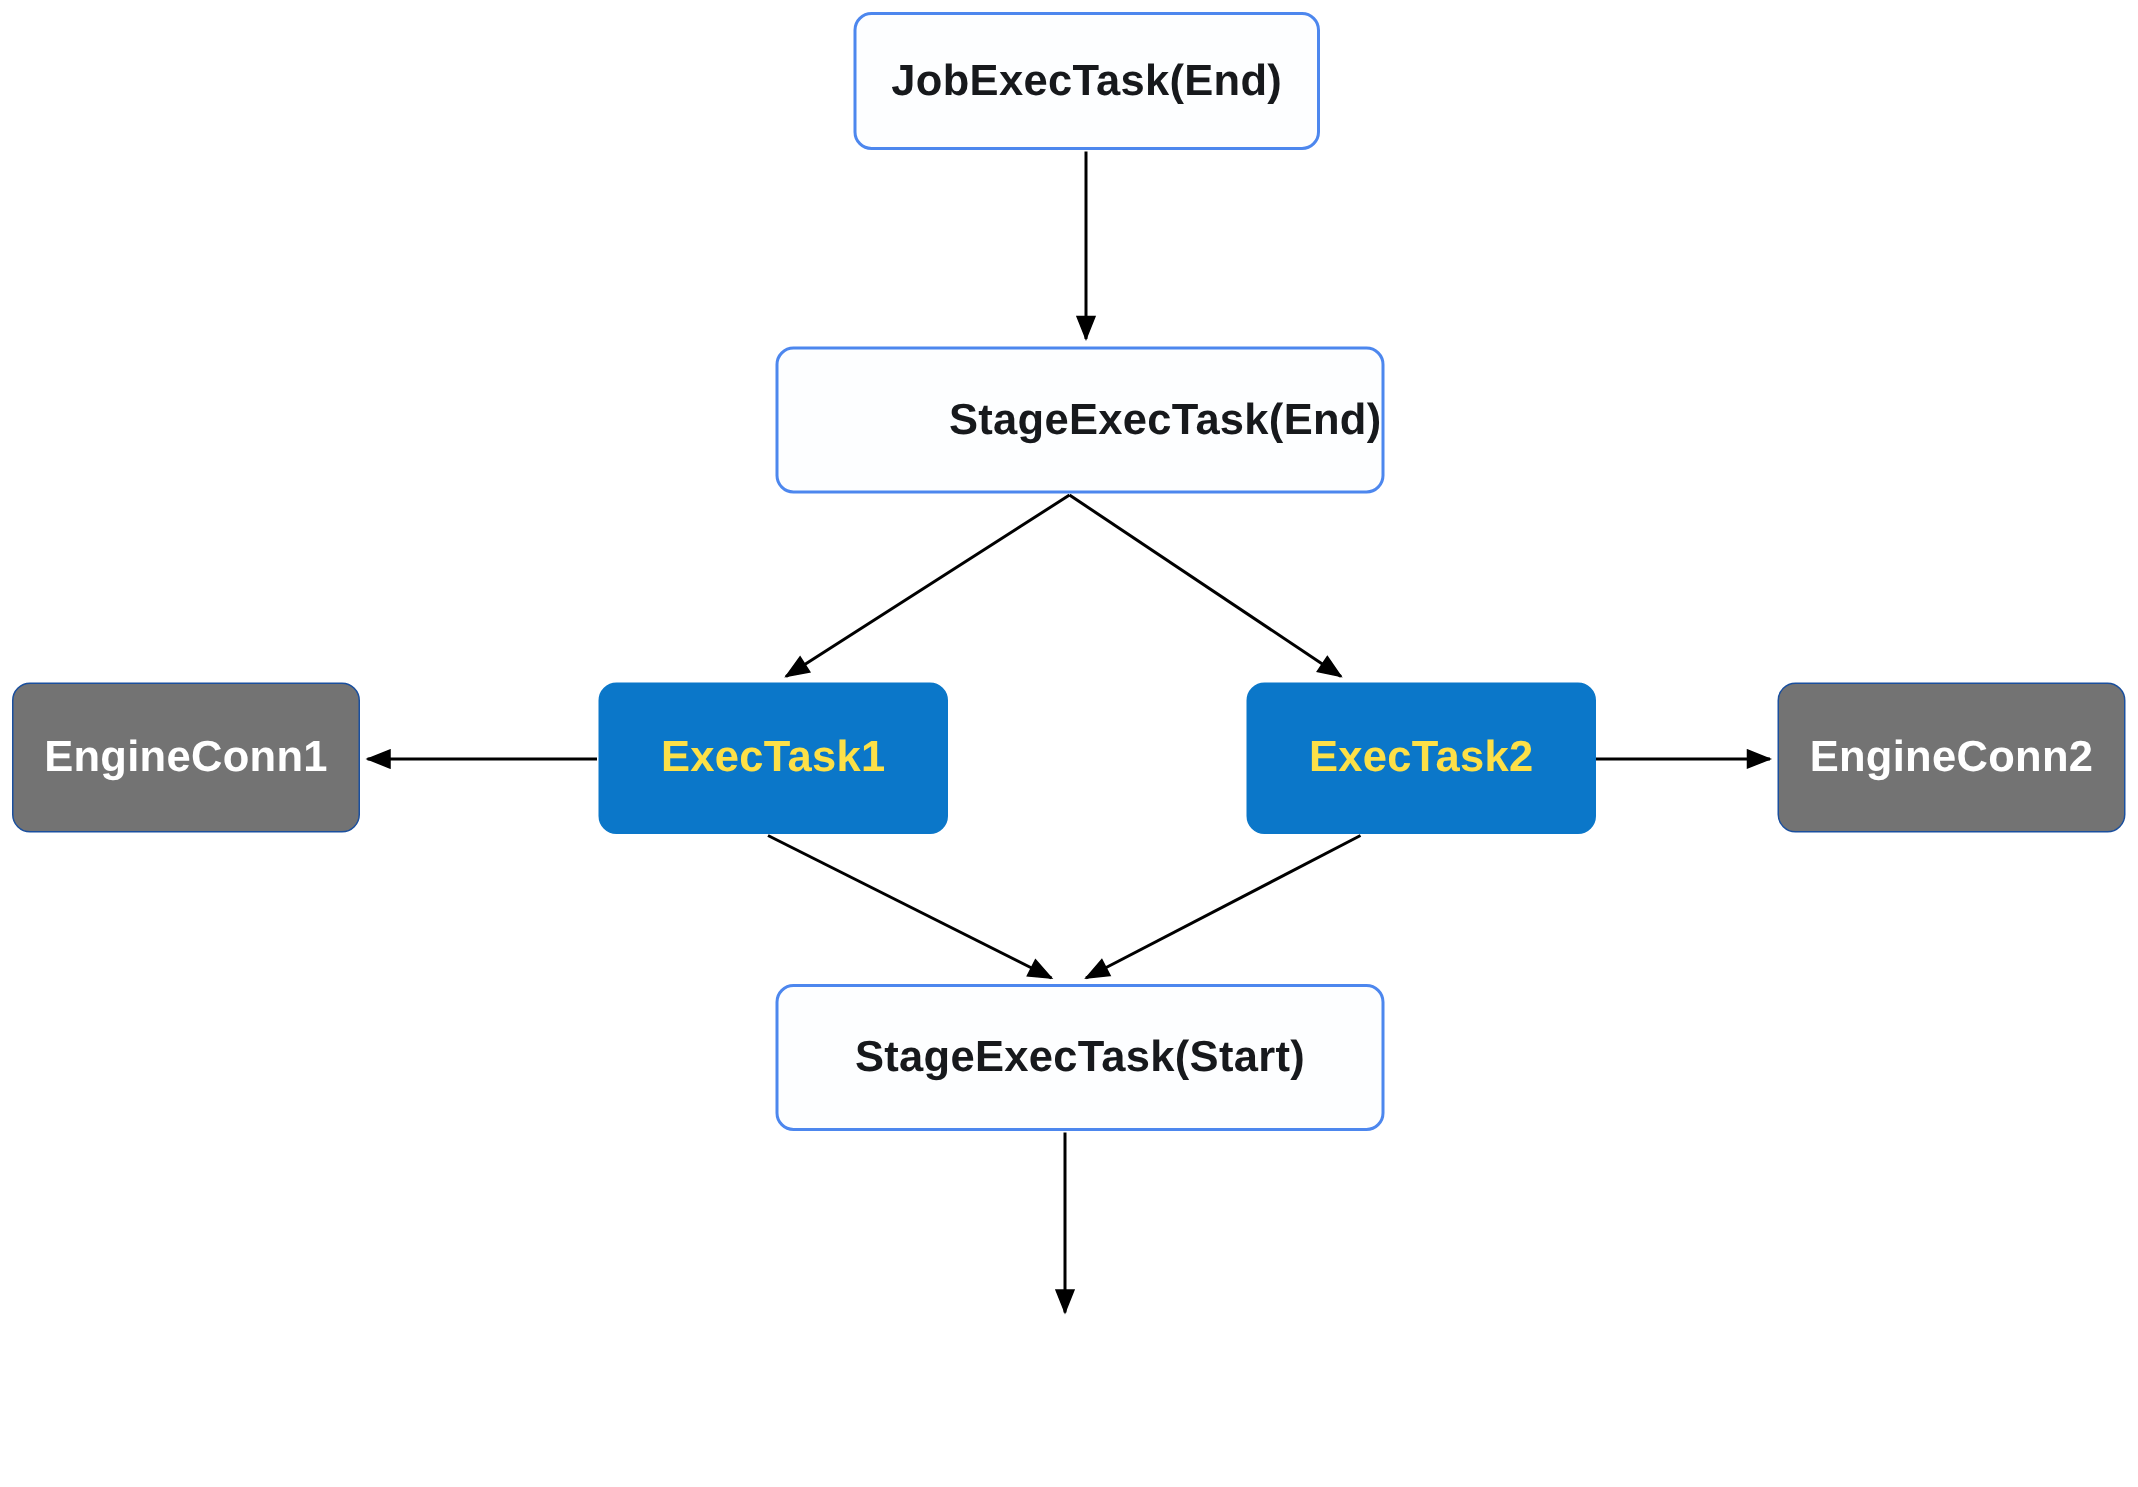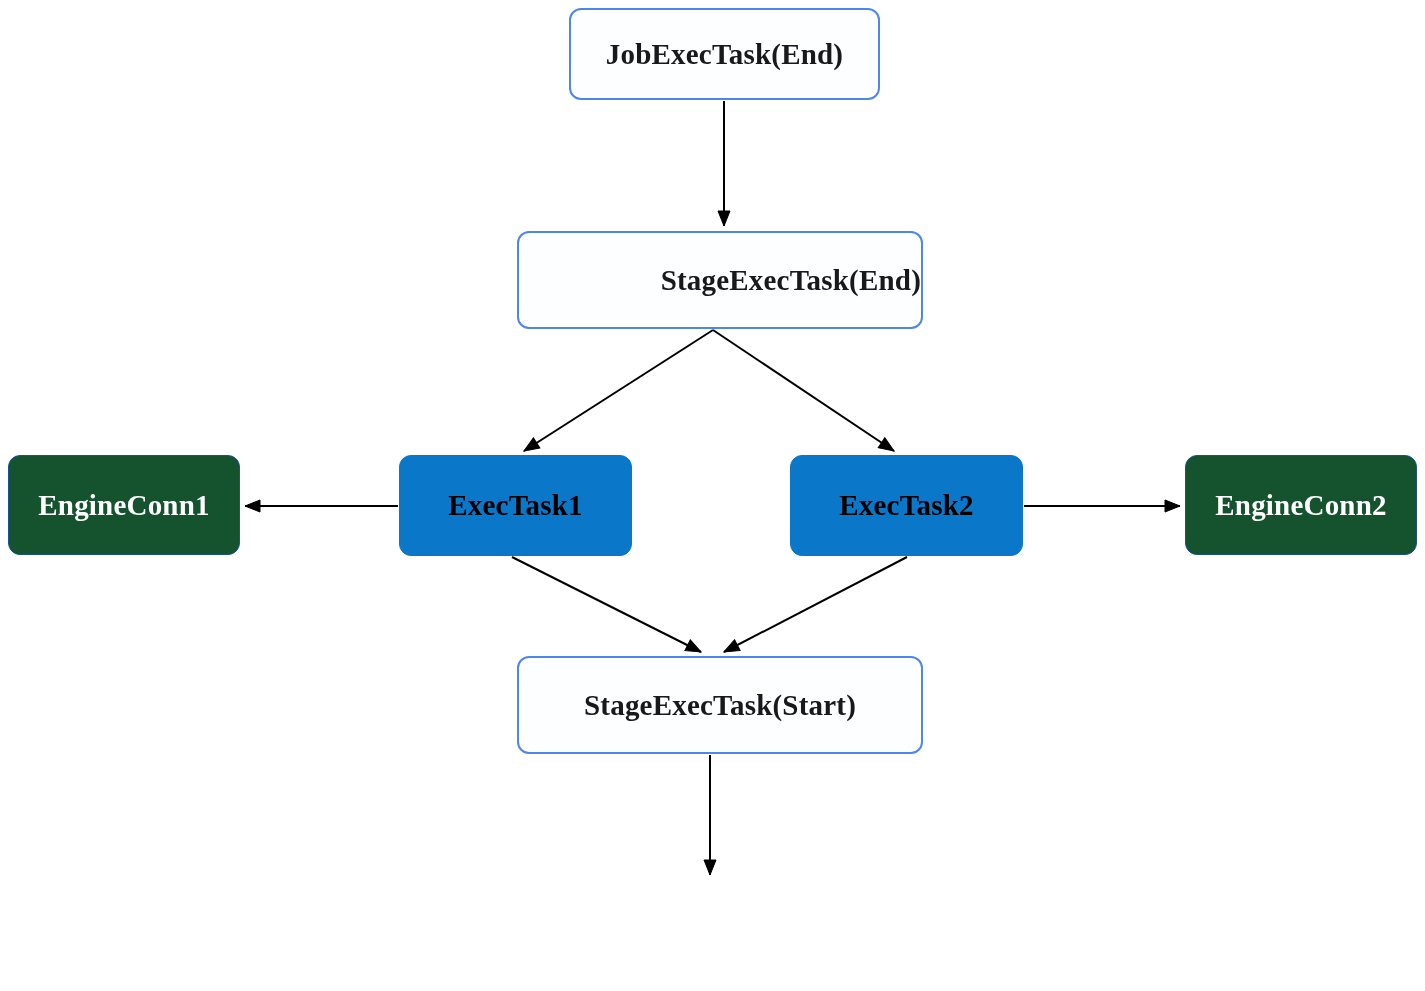--- a/index.html
+++ b/index.html
@@ -6,21 +6,21 @@
     margin: 0;
     padding: 0;
     background: #ffffff;
   }
   .canvas {
     position: relative;
     width: 1425px;
     height: 991px;
     background: #ffffff;
     overflow: hidden;
-    font-family: Liberation Serif, serif;
+    font-family: Liberation Sans, sans-serif;
   }
   .edges-layer {
     position: absolute;
     left: 0;
     top: 0;
     width: 1425px;
     height: 991px;
   }
   .node {
     position: absolute;
@@ -36,38 +36,38 @@
   .node.light {
     background: #fdfeff;
     border: 2px solid #4d87ee;
     border-radius: 12px;
     color: #17191c;
   }
   .node.primary {
     background: #0b77c9;
     border: 1px solid #0b77c9;
     border-radius: 12px;
-    color: #000000;
+    color: #fde047;
     align-items: center;
   }
   .node.dark {
-    background: #14532d;
+    background: #737373;
     border: 1px solid #1a4f9e;
     border-radius: 12px;
     color: #ffffff;
   }
   .node-label {
     pointer-events: none;
   }
   
   #node-job-end      { left: 569px;  top: 8px;   width: 311px; height: 92px; }
   #node-stage-end    { left: 517px;  top: 231px; width: 406px; height: 98px; justify-content: flex-end; }
   #node-engine1      { left: 8px;    top: 455px; width: 232px; height: 100px; }
   #node-exec1        { left: 399px;  top: 455px; width: 233px; height: 101px; }
-  #node-exec2        { left: 790px;  top: 455px; width: 233px; height: 101px; }
+  #node-exec2        { left: 831px;  top: 455px; width: 233px; height: 101px; }
   #node-engine2      { left: 1185px; top: 455px; width: 232px; height: 100px; text-align: right; }
   #node-stage-start  { left: 517px;  top: 656px; width: 406px; height: 98px; }
   #node-job-start    { left: 515px;  top: 880px; width: 380px; height: 98px; }
 </style>
 </head>
 <body>
 
 <div class="canvas">
 
   <svg class="edges-layer" width="1425" height="991" viewBox="0 0 1425 991" xmlns="http://www.w3.org/2000/svg">

